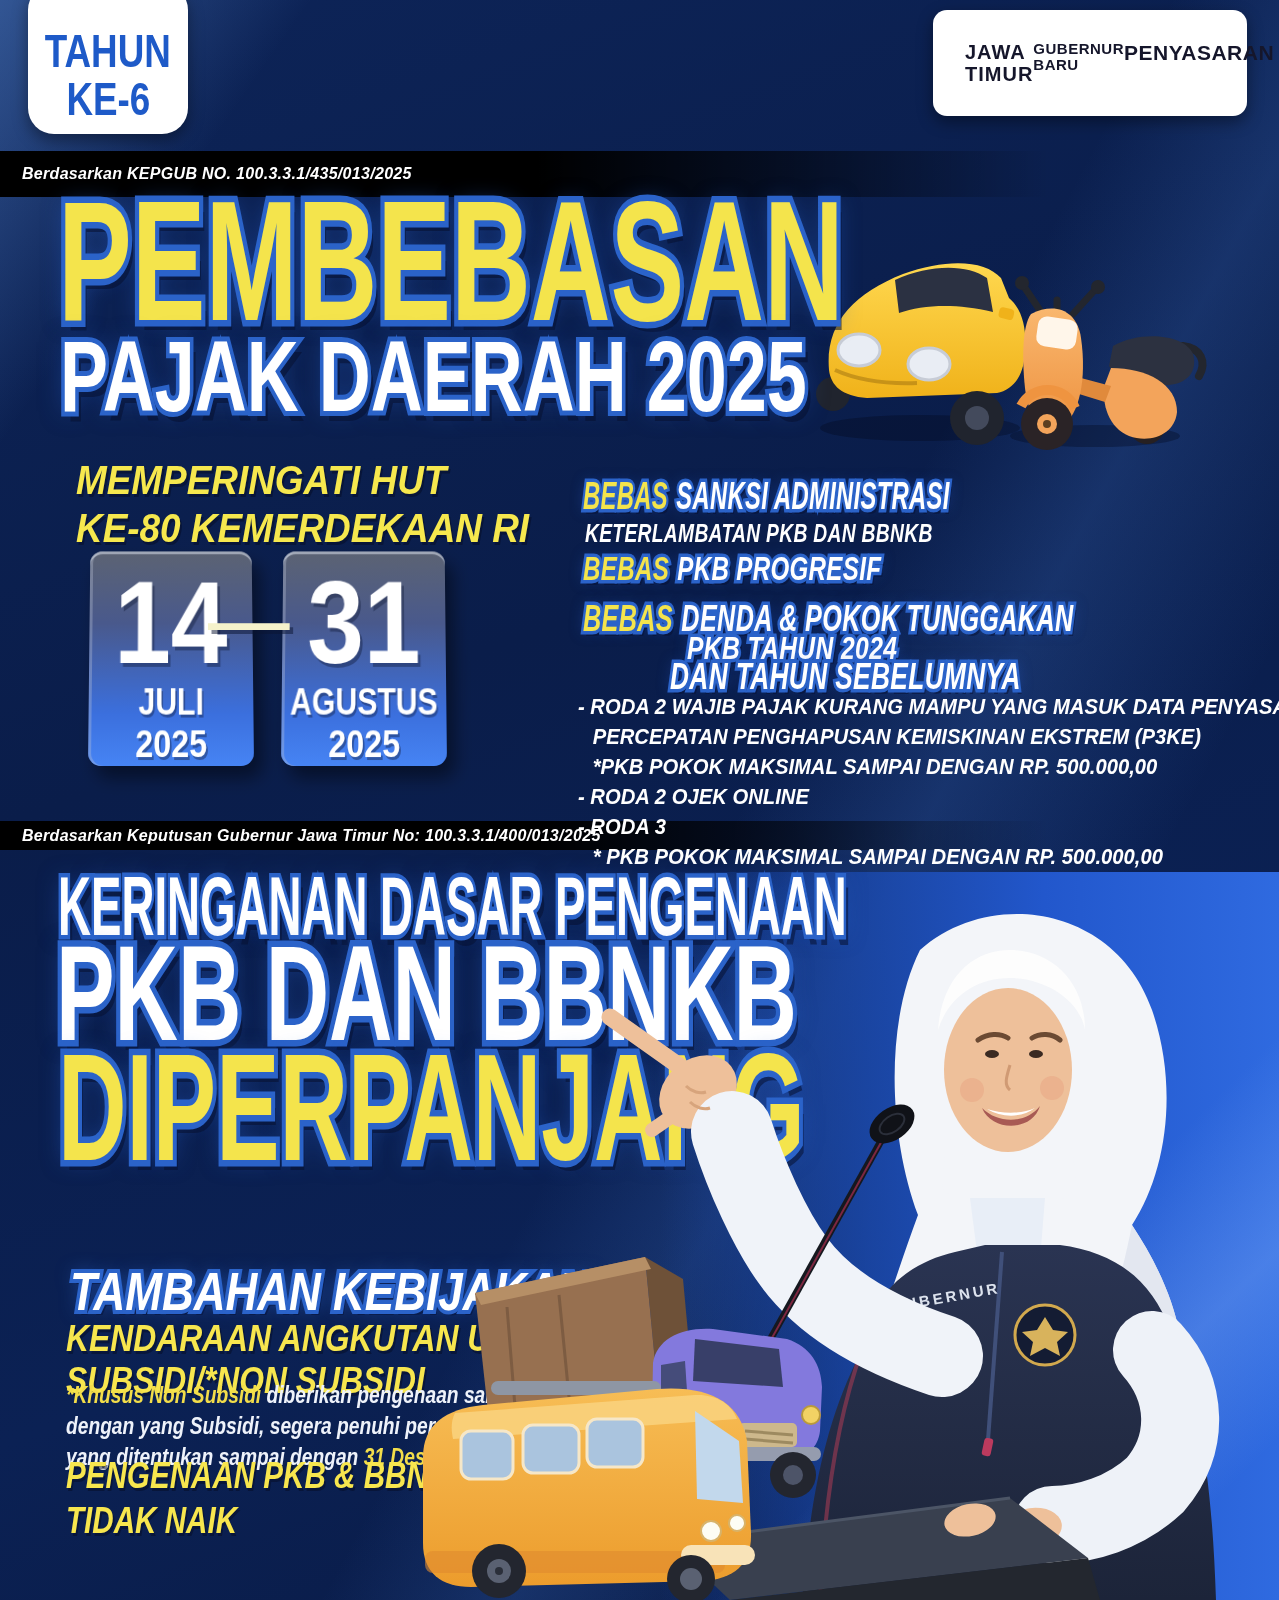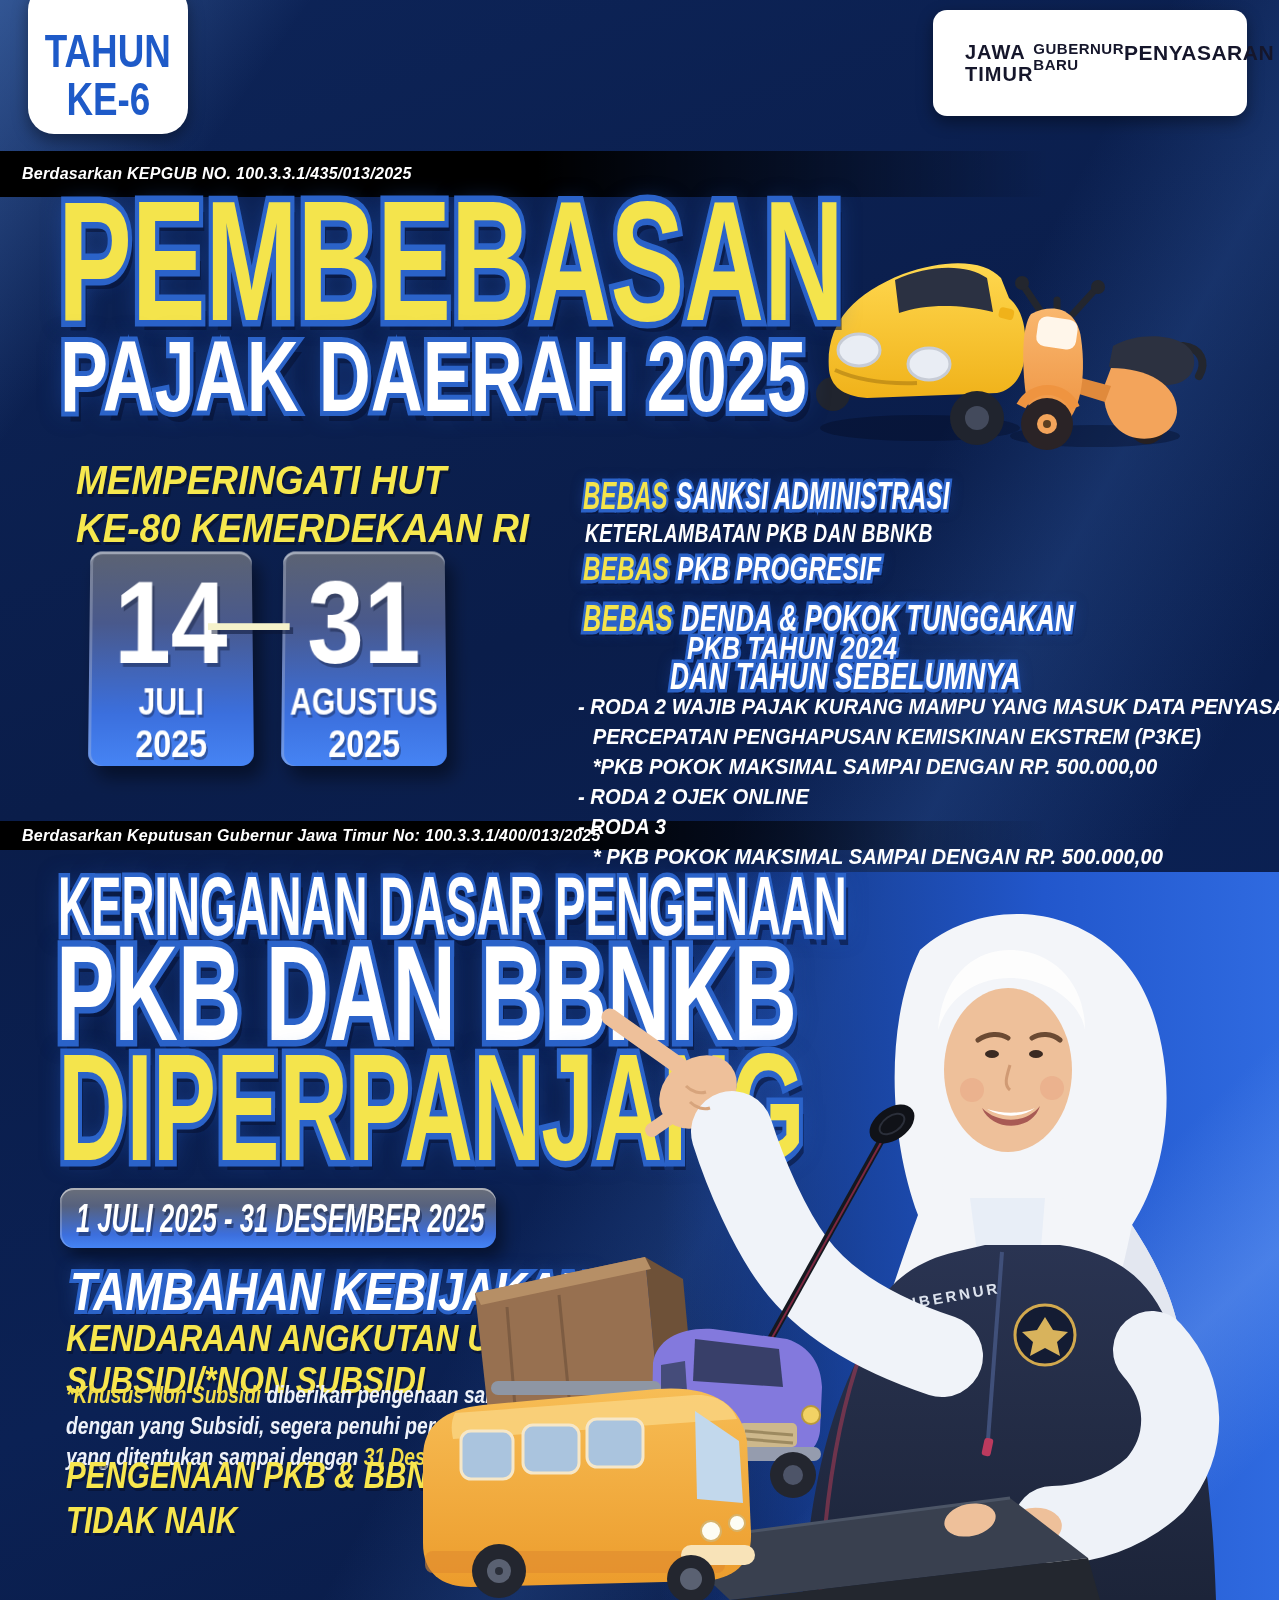--- a/index.html
+++ b/index.html
@@ -116,23 +116,20 @@
   <div class="abs nw sxw" style="left:58px;top:865px;font-size:83px;font-weight:bold;line-height:1;--sx:.55;z-index:4;">
     <span class="ol big wht" style="--sw:9px;" data-text="KERINGANAN DASAR PENGENAAN">KERINGANAN DASAR PENGENAAN</span>
   </div>
   <div class="abs nw sxw" style="left:56px;top:926px;font-size:135px;font-weight:bold;line-height:1;--sx:.65;z-index:4;">
     <span class="ol big wht" data-text="PKB DAN BBNKB">PKB DAN BBNKB</span>
   </div>
   <div class="abs nw sxw" style="left:58px;top:1030px;font-size:153px;font-weight:bold;line-height:1;--sx:.62;z-index:4;">
     <span class="ol big yel" data-text="DIPERPANJANG">DIPERPANJANG</span>
   </div>
 
-  <div id="pbadge">
-    <span class="nw sxw it" style="margin-left:16px;font-size:40px;font-weight:bold;color:#fff;--sx:.64;display:inline-block;text-shadow:3px 4px 0 rgba(12,22,52,.45);">1 JULI 2025 - 31 DESEMBER 2025</span>
-  </div>
 
   <div class="abs nw sxw it" style="left:70px;top:1261px;font-size:53px;font-weight:bold;--sx:.83;z-index:4;">
     <span class="ol mid wht" style="--sw:8px;--ts:4px 5px 0 rgba(7,16,48,.45),0 0 20px rgba(50,110,220,.65);" data-text="TAMBAHAN KEBIJAKAN">TAMBAHAN KEBIJAKAN</span>
   </div>
   <div class="abs nw sxw it" style="left:66px;top:1318px;font-size:37px;font-weight:bold;line-height:1.13;color:#f7e64e;--sx:.86;z-index:4;text-shadow:2px 3px 0 rgba(5,12,35,.5);">
     <div>KENDARAAN ANGKUTAN UMUM</div>
     <div>SUBSIDI/*NON SUBSIDI</div>
   </div>
   <div class="abs sxw" id="note-block" style="left:66px;top:1380px;--sx:.8;z-index:4;">
     <span class="noteY">*Khusus Non Subsidi</span><span class="noteW"> diberikan pengenaan sama dengan yang Subsidi, segera penuhi persyaratan yang ditentukan sampai dengan </span><span class="noteY">31 Desember 2025</span>

